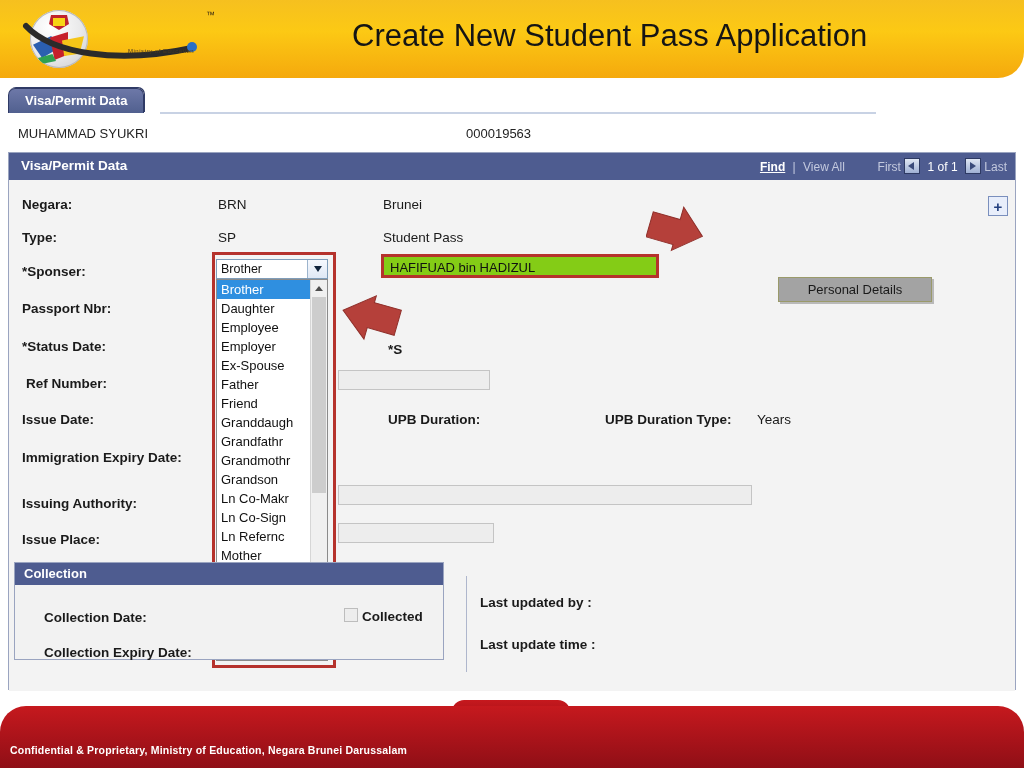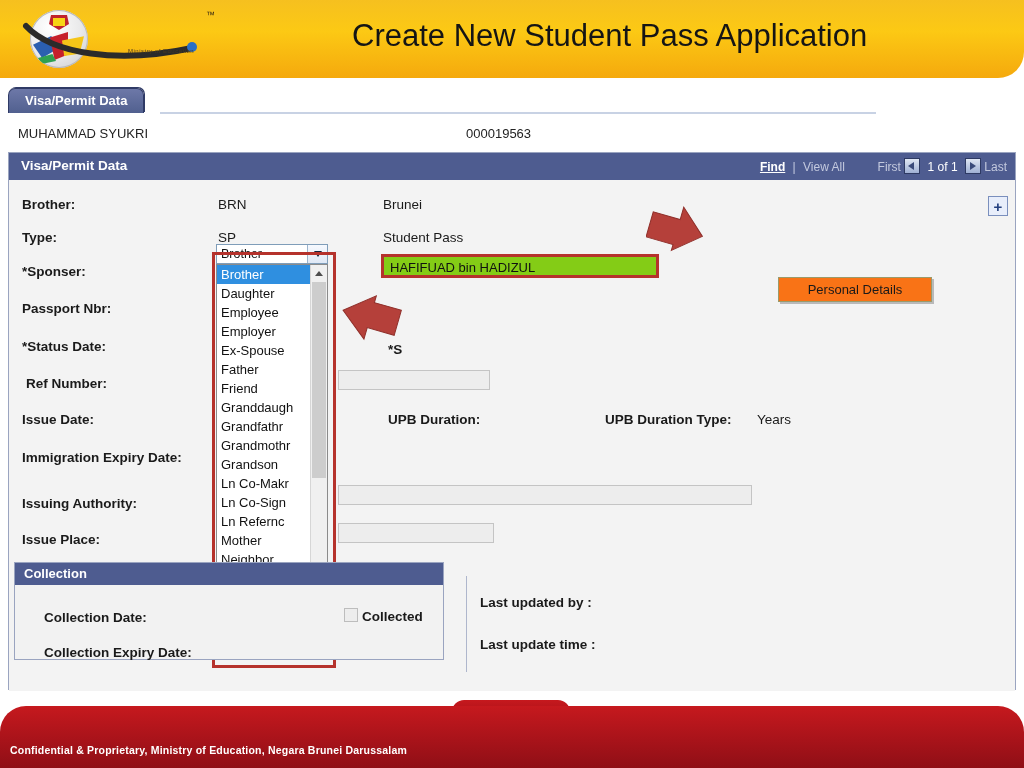--- a/index.html
+++ b/index.html
@@ -149,21 +149,21 @@
   .val {
     position: absolute; font-size: 13.5px; color: #1a1a1a;
     font-family: "Liberation Sans", sans-serif; white-space: nowrap;
   }
   .inputbox {
     position: absolute; background: #ededed;
     border: 1px solid #c4c4c4; box-sizing: border-box;
   }
 
   
-  .sel-shell { position: absolute; left: 216px; top: 244px; width: 112px; height: 28px; }
+  .sel-shell { position: absolute; left: 216px; top: 259px; width: 112px; height: 28px; }
   .sel-box {
     position: absolute; left: 0; top: 0; width: 112px; height: 20px;
     background: #ffffff; border: 1px solid #7f9db9; box-sizing: border-box;
   }
   .sel-box-text {
     position: absolute; left: 4px; top: 2px; font-size: 12.5px; color: #111;
     font-family: "Liberation Sans", sans-serif;
   }
   .sel-arrow {
     position: absolute; right: 0px; top: 0px; width: 19px; height: 18px;
@@ -226,21 +226,21 @@
     font-family: "Liberation Sans", sans-serif; padding: 5px 8px;
   }
   #callout2 { left: 694px; top: 204px; width: 278px; height: 34px; padding-top: 5px; }
   #callout1 { left: 400px; top: 290px; width: 260px; height: 79px; }
 
   .arrow { position: absolute; }
 
   
   .pd-btn {
     position: absolute; left: 778px; top: 277px; width: 152px; height: 23px;
-    background: #f97316; border: 1px solid #9a9a6a;
+    background: #a3a3a3; border: 1px solid #9a9a6a;
     box-shadow: 2px 2px 0 #b9b9b9;
     display:flex; align-items:center; justify-content:center;
     font-size: 13px; color: #1a1a1a; font-family: "Liberation Sans", sans-serif;
   }
 
   
   .plus-btn {
     position: absolute; left: 988px; top: 196px; width: 18px; height: 18px;
     background: #e8eefb; border: 1px solid #7a8fbd;
     display:flex; align-items:center; justify-content:center;
@@ -334,21 +334,21 @@
         <span class="navbtn prev"></span>
         <span class="pos">1 of 1</span>
         <span class="navbtn next"></span>
         <span class="dim">Last</span>
       </div>
     </div>
 
     <div class="grid-body"></div>
   </div>
 
-  <div class="lbl" style="left:22px; top:197px;">Brother:</div>
+  <div class="lbl" style="left:22px; top:197px;">Negara:</div>
   <div class="val" style="left:218px; top:197px;">BRN</div>
   <div class="val" style="left:383px; top:197px;">Brunei</div>
 
   <div class="lbl" style="left:22px; top:230px;">Type:</div>
   <div class="val" style="left:218px; top:230px;">SP</div>
   <div class="val" style="left:383px; top:230px;">Student Pass</div>
 
   <div class="lbl" style="left:22px; top:264px;">*Sponser:</div>
   <div class="lbl" style="left:22px; top:301px;">Passport Nbr:</div>
   <div class="lbl" style="left:22px; top:339px;">*Status Date:</div>

